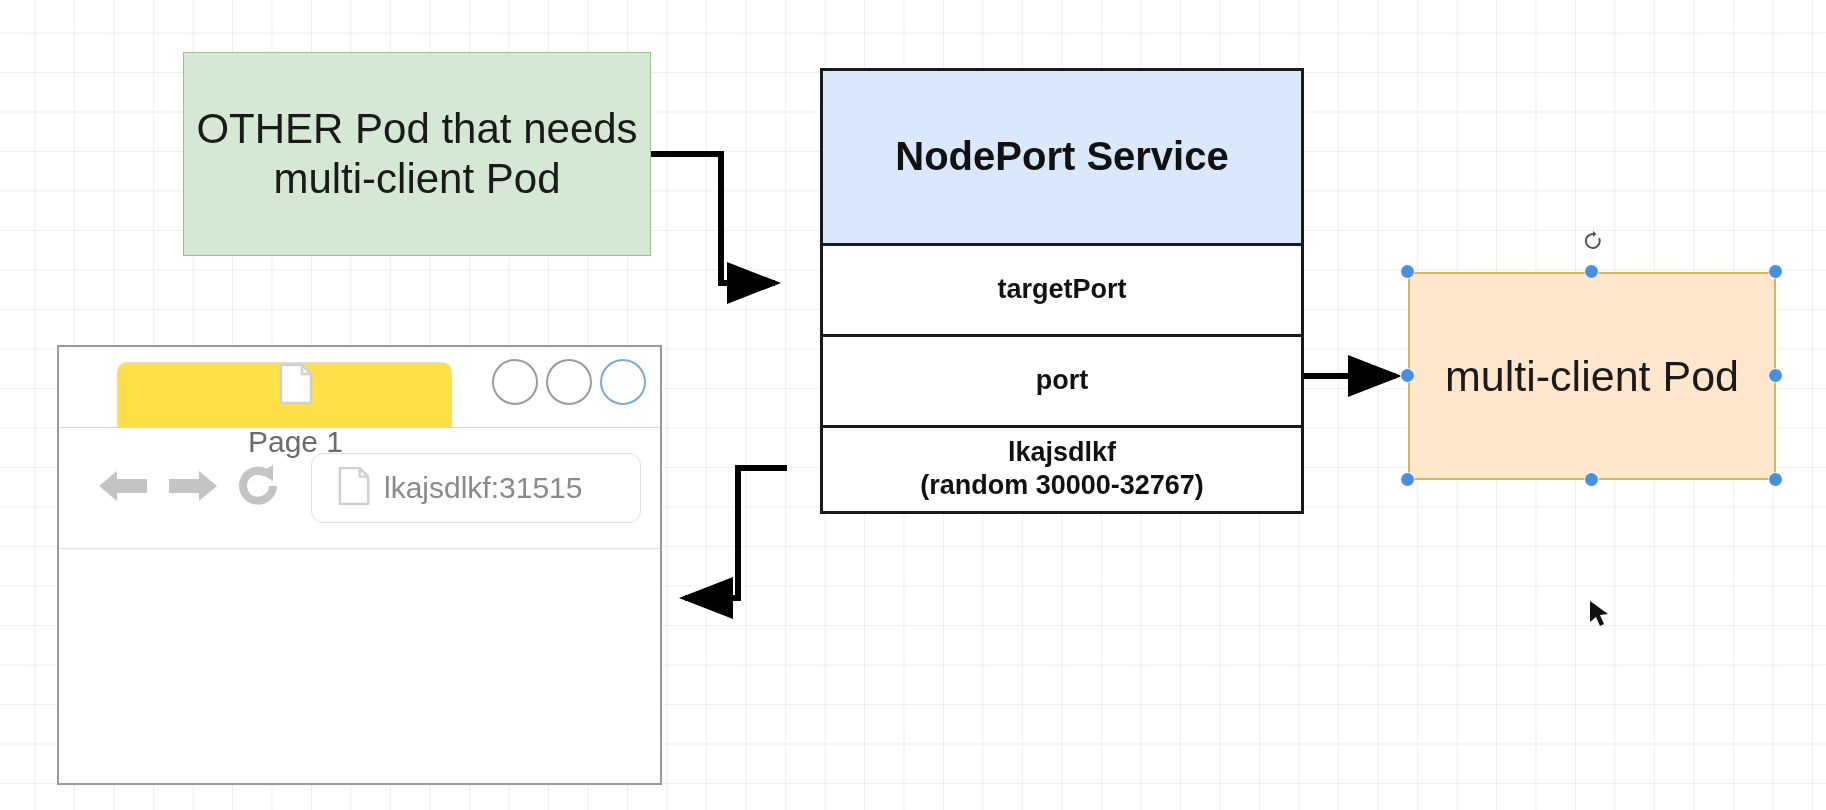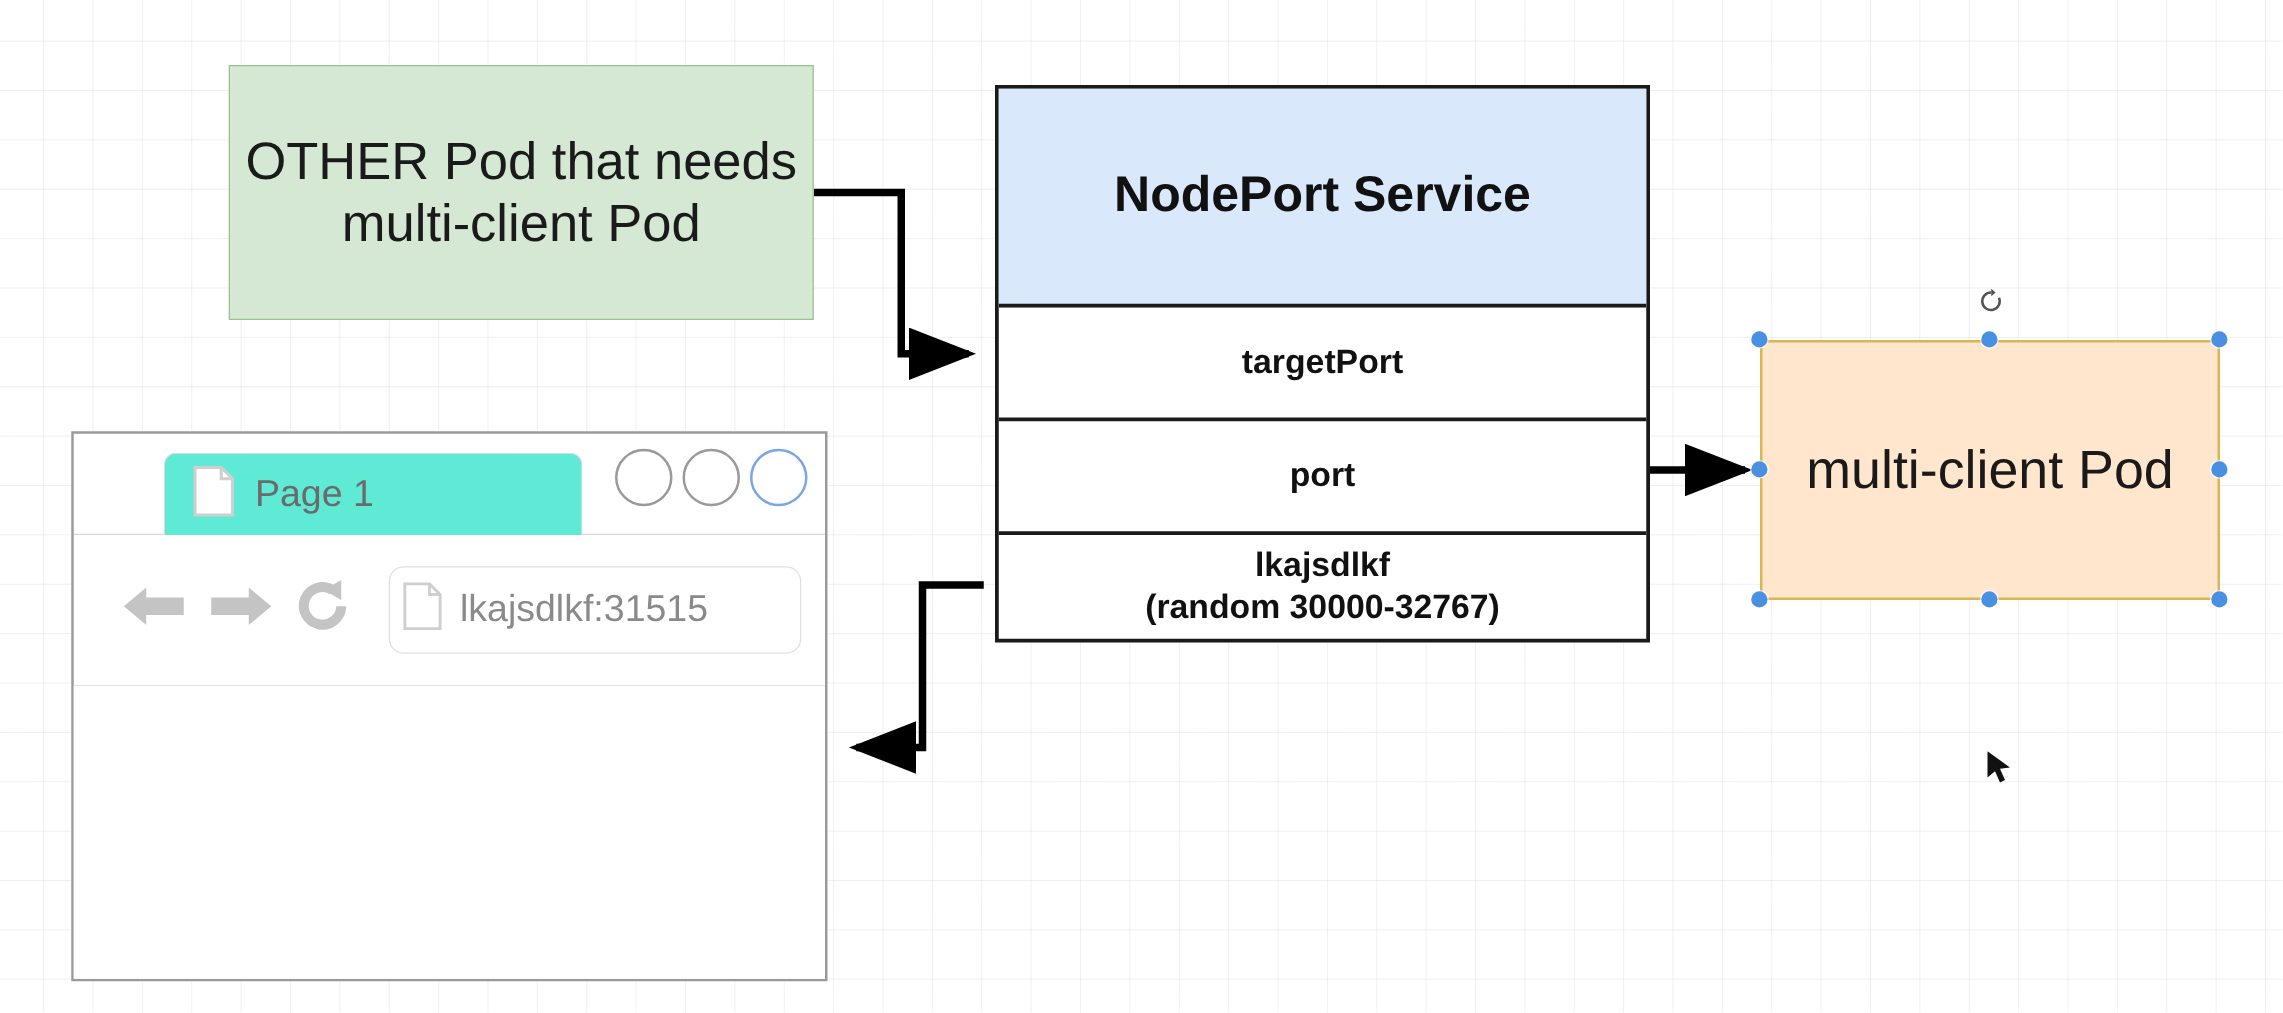--- a/index.html
+++ b/index.html
@@ -40,22 +40,22 @@
     width: 468px; height: 204px;
     background: #d5e8d4;
     border: 1.5px solid #9cc190;
     color: #1a1a1a;
     font-size: 42px;
     padding: 2px 10px;
   }
 
   
   #service-table {
-    left: 796px; top: 68px;
-    width: 524px; height: 446px;
+    left: 820px; top: 68px;
+    width: 484px; height: 446px;
     border: 3px solid #1a1a1a;
     background: #ffffff;
     display: flex;
     flex-direction: column;
   }
   #service-header {
     height: 172px;
     background: #dae8fc;
     border-bottom: 3px solid #1a1a1a;
     font-weight: bold;
@@ -111,31 +111,32 @@
     background: #ffffff;
     border: 2px solid #9a9a9a;
   }
   #browser-tabstrip {
     position: absolute;
     left: 0; top: 0; right: 0; height: 80px;
     border-bottom: 1.5px solid #d8d8d8;
   }
   #browser-tab {
     position: absolute;
-    left: 72px; top: 15px;
+    left: 58px; top: 15px;
     width: 335px; height: 66px;
     border: 1.5px solid #dcdcdc;
     border-bottom: none;
     border-radius: 10px 10px 0 0;
-    background: #5eead4;
+    background: #fde047;
     display: flex;
     align-items: center;
     gap: 16px;
     padding-left: 22px;
     box-sizing: border-box;
+    flex-direction: column;
   }
   .doc-icon { flex: 0 0 auto; }
   #tab-label {
     font-size: 30px;
     color: #6b6b6b;
   }
   #window-buttons {
     position: absolute;
     right: 14px; top: 12px;
     display: flex;
@@ -161,21 +162,21 @@
   #url-bar {
     margin-left: 14px;
     height: 70px;
     flex: 0 0 auto;
     width: 330px;
     border: 1.5px solid #e0e0e0;
     border-radius: 12px;
     display: flex;
     align-items: center;
     gap: 14px;
-    padding: 0 10px;
+    padding: 0 26px;
     box-sizing: border-box;
     background: #fff;
   }
   #url-text {
     font-size: 30px;
     color: #8a8a8a;
     white-space: nowrap;
   }
   #browser-content {
     position: absolute;

